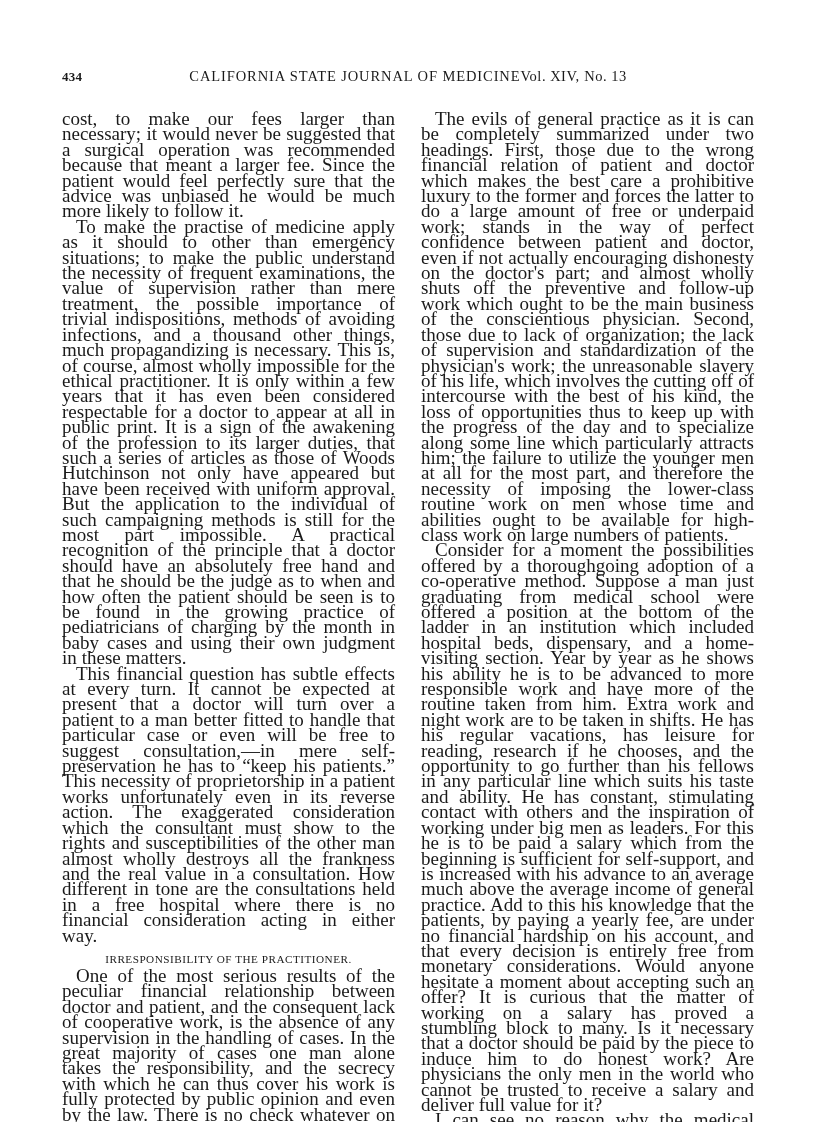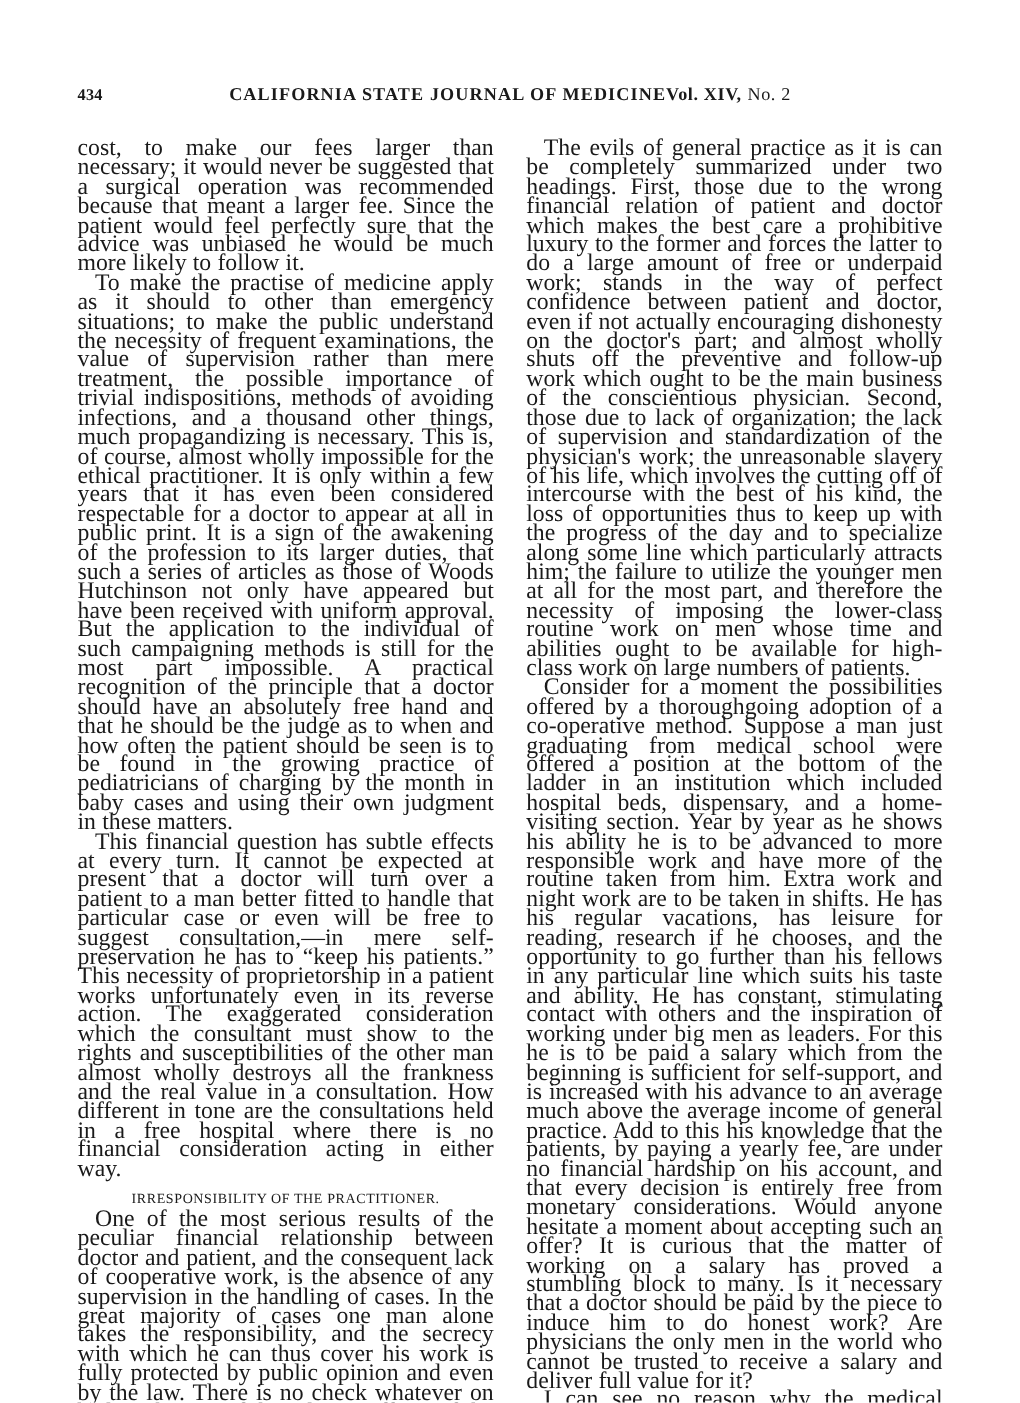--- a/index.html
+++ b/index.html
@@ -35,24 +35,24 @@
     text-align: left;
   }
   .head-center {
     flex: 1 1 auto;
     text-align: center;
     font-size: 14.5px;
     letter-spacing: 0.9px;
     font-variant: normal;
   }
   .head-center .title-main {
-    font-weight: bold;
+    font-weight: normal;
   }
   .head-center .vol {
-    font-weight: bold;
+    font-weight: normal;
     letter-spacing: 0.5px;
   }
   .head-center .volnum {
     font-weight: normal;
     letter-spacing: 0.5px;
   }
   .columns {
     display: flex;
     gap: 26px;
     align-items: flex-start;
@@ -87,21 +87,21 @@
   }
 </style>
 </head>
 <body>
 
 <div class="page">
 
   <div class="running-head">
     <div class="folio">434</div>
     <div class="head-center">
-      <span class="title-main">CALIFORNIA STATE JOURNAL OF MEDICINE</span><span class="vol">Vol. XIV,</span> <span class="volnum">No. 2</span>
+      <span class="title-main">CALIFORNIA STATE JOURNAL OF MEDICINE</span><span class="vol">Vol. XIV,</span> <span class="volnum">No. 13</span>
     </div>
     <div class="folio" style="visibility:hidden"></div>
   </div>
 
   <div class="columns">
     <div class="col" id="col-0">
         <p class="body first">cost, to make our fees larger than necessary; it would never be suggested that a surgical operation was recommended because that meant a larger fee. Since the patient would feel perfectly sure that the advice was unbiased he would be much more likely to follow it.</p>
         <p class="body">To make the practise of medicine apply as it should to other than emergency situations; to make the public understand the necessity of frequent examinations, the value of supervision rather than mere treatment, the possible importance of trivial indispositions, methods of avoiding infections, and a thousand other things, much propagandizing is necessary. This is, of course, almost wholly impossible for the ethical practitioner. It is only within a few years that it has even been considered respectable for a doctor to appear at all in public print. It is a sign of the awakening of the profession to its larger duties, that such a series of articles as those of Woods Hutchinson not only have appeared but have been received with uniform approval. But the application to the individual of such campaigning methods is still for the most part impossible. A practical recognition of the principle that a doctor should have an absolutely free hand and that he should be the judge as to when and how often the patient should be seen is to be found in the growing practice of pediatricians of charging by the month in baby cases and using their own judgment in these matters.</p>
         <p class="body">This financial question has subtle effects at every turn. It cannot be expected at present that a doctor will turn over a patient to a man better fitted to handle that particular case or even will be free to suggest consultation,—in mere self-preservation he has to “keep his patients.” This necessity of proprietorship in a patient works unfortunately even in its reverse action. The exaggerated consideration which the consultant must show to the rights and susceptibilities of the other man almost wholly destroys all the frankness and the real value in a consultation. How different in tone are the consultations held in a free hospital where there is no financial consideration acting in either way.</p>
         <h2 class="sub smallcaps">Irresponsibility of the Practitioner.</h2>

